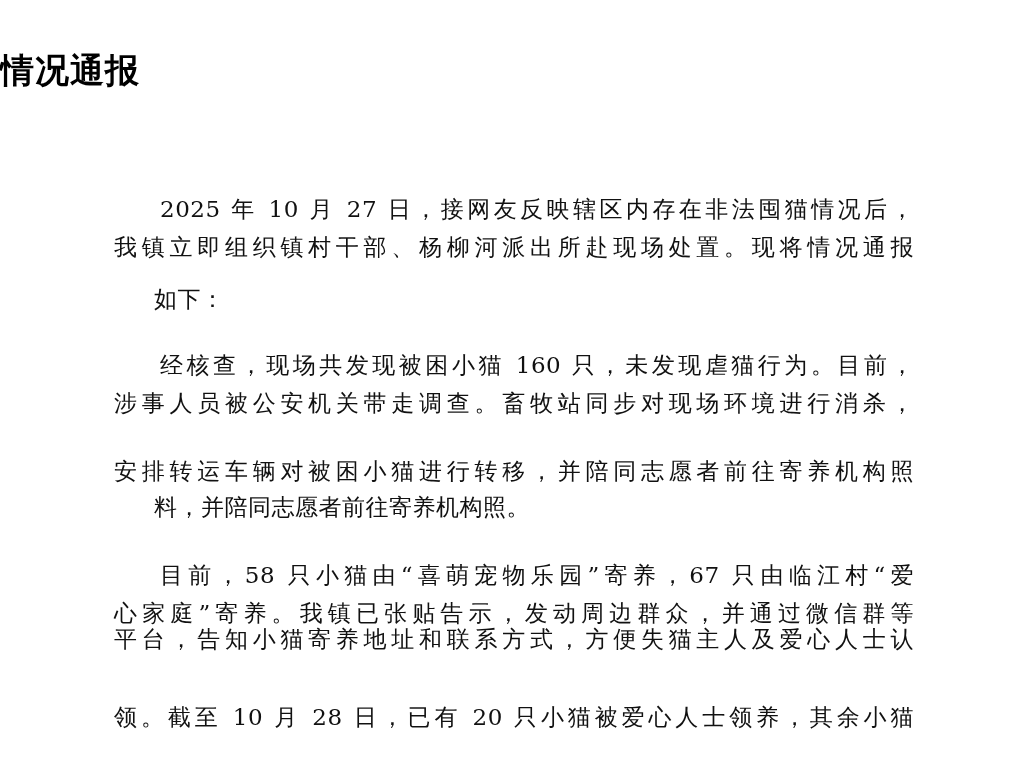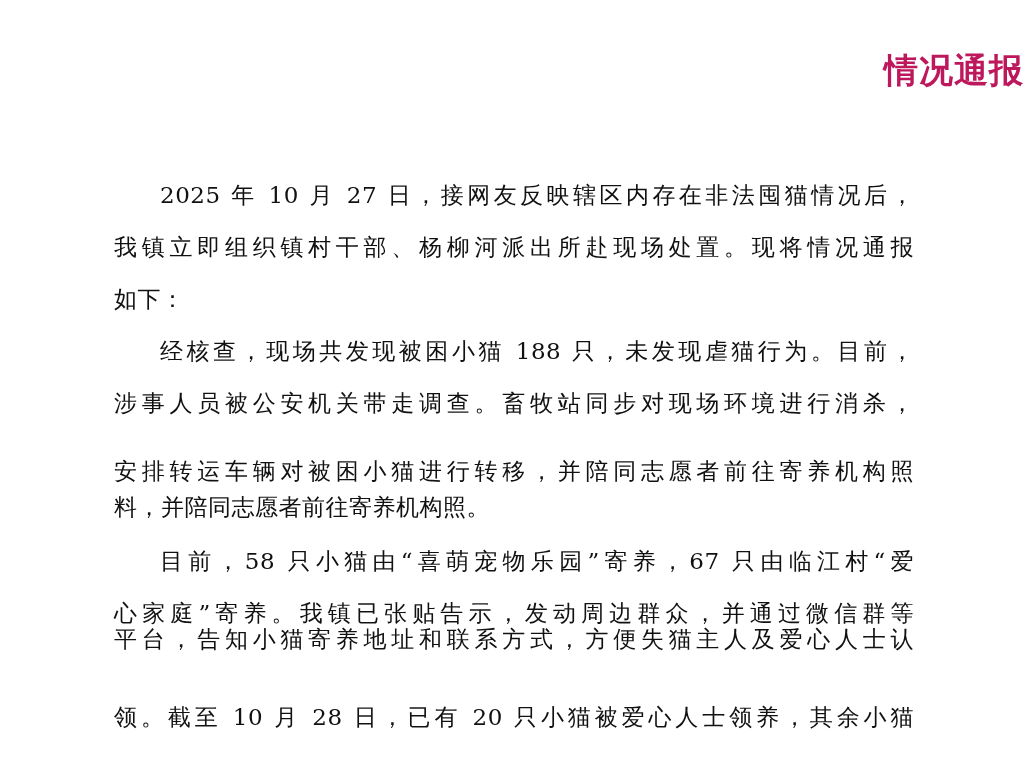--- a/index.html
+++ b/index.html
@@ -4,47 +4,47 @@
   <style>
     html, body { margin: 0; padding: 0; }
     body {
       width: 1024px; height: 768px; overflow: hidden;
       background: #ffffff; color: #111111;
       font-family: "DejaVu Serif", "Liberation Serif", serif;
       position: relative;
     }
     .title {
       position: absolute; left: 0; top: 48px; width: 1024px;
-      text-align: right; font-size: 34px; font-weight: bold;
-      letter-spacing: 1px; color: #be185d;
+      text-align: left; font-size: 34px; font-weight: bold;
+      letter-spacing: 1px; color: #000000;
       font-family: "DejaVu Serif", serif;
     }
     .line {
       position: absolute; left: 114px; width: 800px;
       font-size: 23px; line-height: 30px; white-space: nowrap;
       text-align: justify; text-align-last: justify;
       letter-spacing: 0.5px;
     }
-    .line.indent { left: 160px; width: 754px; }
-    .line.last { text-align-last: left; }
+    .line.indent { left: 160px; width: 754px; margin-top: 14px; }
+    .line.last { text-align-last: left; margin-left: 40px; }
   </style>
 </head>
 <body>
 
 <div>
   <div class="title">情况通报</div>
 
   <div>
     <div class="line indent" style="top:180px">2025 年 10 月 27 日，接网友反映辖区内存在非法囤猫情况后，</div>
     <div class="line" style="top:232px">我镇立即组织镇村干部、杨柳河派出所赴现场处置。现将情况通报</div>
     <div class="line last" style="top:284px">如下：</div>
   </div>
 
   <div>
-    <div class="line indent" style="top:336px">经核查，现场共发现被困小猫 188 只，未发现虐猫行为。目前，</div>
+    <div class="line indent" style="top:336px">经核查，现场共发现被困小猫 160 只，未发现虐猫行为。目前，</div>
     <div class="line" style="top:388px">涉事人员被公安机关带走调查。畜牧站同步对现场环境进行消杀，</div>
     <div class="line" style="top:456px">安排转运车辆对被困小猫进行转移，并陪同志愿者前往寄养机构照</div>
     <div class="line last" style="top:492px">料，并陪同志愿者前往寄养机构照。</div>
   </div>
 
   <div>
     <div class="line indent" style="top:546px">目前，58 只小猫由“喜萌宠物乐园”寄养，67 只由临江村“爱</div>
     <div class="line" style="top:598px">心家庭”寄养。我镇已张贴告示，发动周边群众，并通过微信群等</div>
     <div class="line" style="top:624px">平台，告知小猫寄养地址和联系方式，方便失猫主人及爱心人士认</div>
     <div class="line" style="top:702px">领。截至 10 月 28 日，已有 20 只小猫被爱心人士领养，其余小猫</div>

